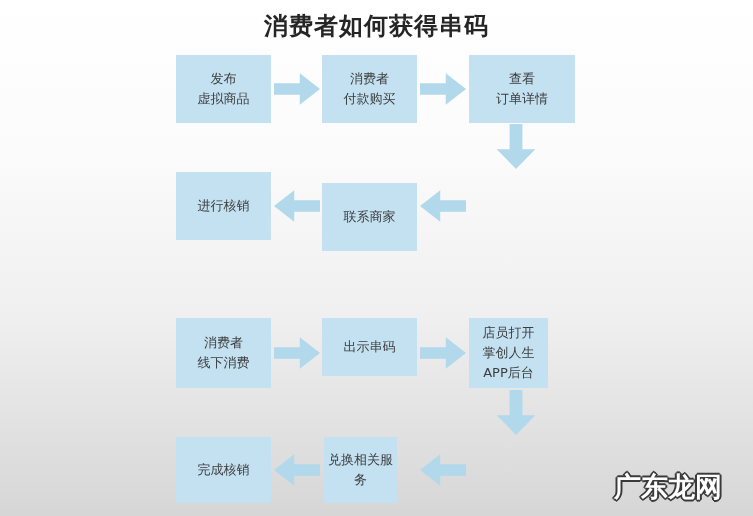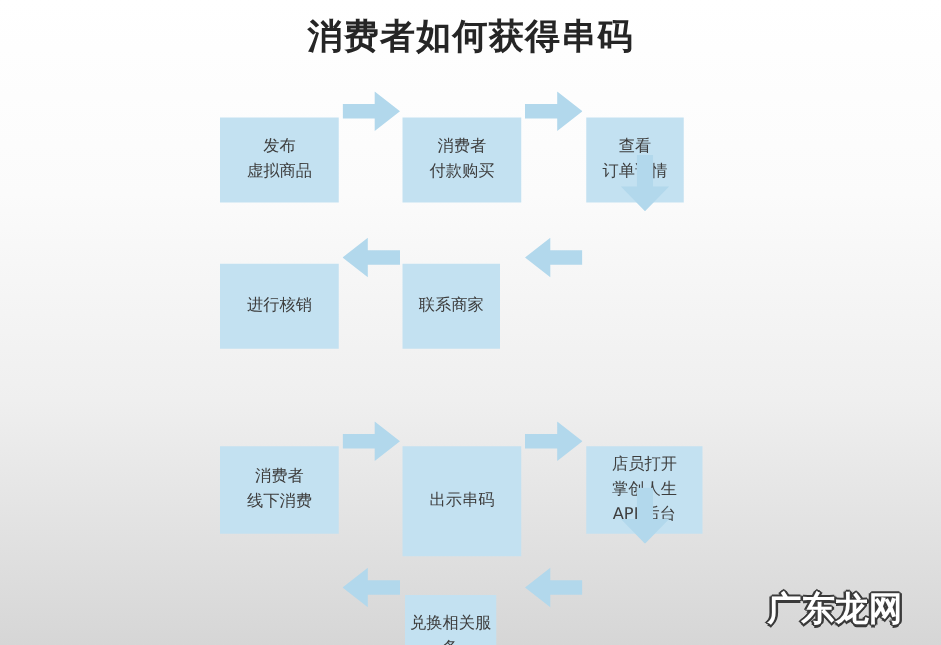--- a/index.html
+++ b/index.html
@@ -17,33 +17,32 @@
       #fbfbfb 30%,
       #efefef 62%,
       #e2e2e2 82%,
       var(--bg_bottom, #d6d6d6) 100%);
   }
   .flow-title {
     position: absolute;
     left: 0;
     width: 753px;
     text-align: center;
-    font-size: 28px;
+    font-size: 24px;
     font-weight: bold;
     letter-spacing: 1px;
     color: var(--title_text, #252525);
   }
   .box {
     position: absolute;
     background: var(--box_fill, #c3e1f1);
     display: flex;
     align-items: center;
     justify-content: center;
     text-align: center;
-    margin-top: 39px;
   }
   .box-label {
     font-size: 13px;
     line-height: 1.55;
     color: var(--box_text, #3d3d3d);
     white-space: pre-line;
   }
   .arr {
     position: absolute;
     background: var(--arrow_fill, #b2d8ec);
@@ -89,54 +88,57 @@
   <div class="box" style="left:176px;top:55px;width:95px;height:68px">
     <span class="box-label">发布
 虚拟商品</span>
   </div>
   <div class="arr right" style="left:274px;top:71px"></div>
   <div class="box" style="left:322px;top:55px;width:95px;height:68px">
     <span class="box-label">消费者
 付款购买</span>
   </div>
   <div class="arr right" style="left:420px;top:71px"></div>
-  <div class="box" style="left:469px;top:55px;width:78px;height:68px">
+  <div class="box" style="left:469px;top:55px;width:106px;height:68px">
     <span class="box-label">查看
 订单详情</span>
   </div>
 
   <div class="arr down" style="left:493px;top:124px"></div>
 
   <div class="box" style="left:176px;top:172px;width:95px;height:68px">
     <span class="box-label">进行核销</span>
   </div>
   <div class="arr left" style="left:274px;top:188px"></div>
-  <div class="box" style="left:322px;top:172px;width:78px;height:68px">
+  <div class="box" style="left:322px;top:183px;width:95px;height:68px">
     <span class="box-label">联系商家</span>
   </div>
   <div class="arr left" style="left:420px;top:188px"></div>
 
 
   <div class="box" style="left:176px;top:318px;width:95px;height:70px">
     <span class="box-label">消费者
 线下消费</span>
   </div>
   <div class="arr right" style="left:274px;top:335px"></div>
-  <div class="box" style="left:322px;top:318px;width:95px;height:88px">
+  <div class="box" style="left:322px;top:318px;width:95px;height:58px">
     <span class="box-label">出示串码</span>
   </div>
   <div class="arr right" style="left:420px;top:335px"></div>
-  <div class="box" style="left:469px;top:318px;width:93px;height:70px">
+  <div class="box" style="left:469px;top:318px;width:79px;height:70px">
     <span class="box-label">店员打开
 掌创人生
 APP后台</span>
   </div>
 
   <div class="arr down" style="left:493px;top:390px"></div>
 
+  <div class="box" style="left:176px;top:437px;width:95px;height:66px">
+    <span class="box-label">完成核销</span>
+  </div>
   <div class="arr left" style="left:274px;top:452px"></div>
   <div class="box" style="left:324px;top:437px;width:73px;height:66px">
     <span class="box-label">兑换相关服务</span>
   </div>
   <div class="arr left" style="left:420px;top:452px"></div>
 
   <div class="watermark">广东龙网</div>
 
 </div>
 

